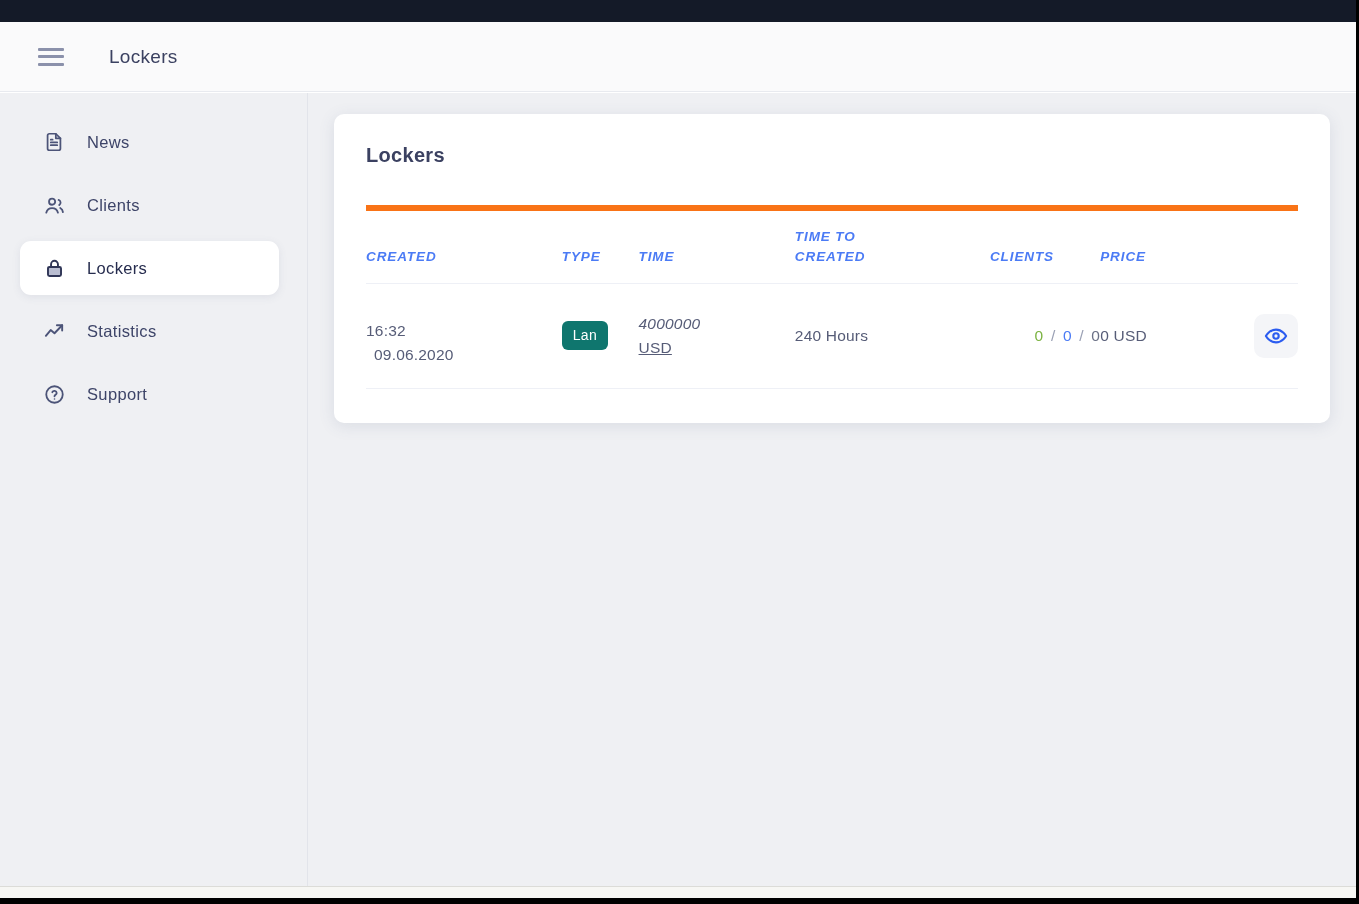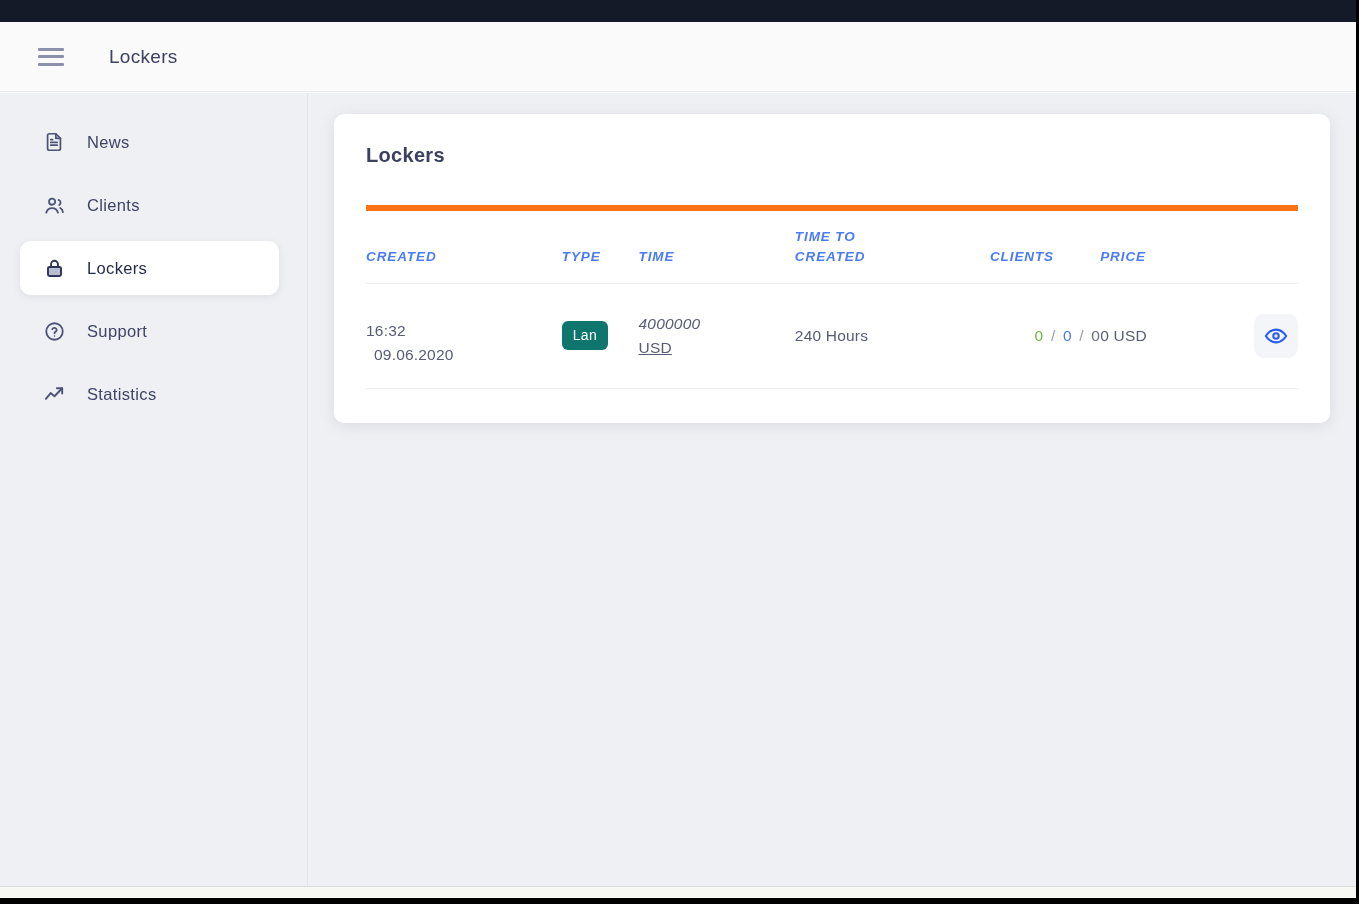--- a/index.html
+++ b/index.html
@@ -284,37 +284,37 @@
           <svg width="23" height="23" viewBox="0 0 24 24" fill="none" stroke="currentColor" stroke-width="2" stroke-linecap="round" stroke-linejoin="round">
             <rect x="5.2" y="10.4" width="13.6" height="9.4" rx="1.6" fill="#b9bdd1"></rect>
             <path d="M8.4 10.4V7.6a3.6 3.6 0 0 1 7.2 0v2.8"></path>
           </svg>
         </span>
         <span class="nav-label">Lockers</span>
       </div>
 
       <div class="nav-item">
         <span class="nav-icon">
+          <svg width="23" height="23" viewBox="0 0 24 24" fill="none" stroke="currentColor" stroke-width="2" stroke-linecap="round" stroke-linejoin="round">
+            <polyline points="3,16.5 8,10.5 12,13.8 20,5.5"></polyline>
+            <polyline points="14.5,5.5 20,5.5 20,11"></polyline>
+          </svg>
+        </span>
+        <span class="nav-label">Statistics</span>
+      </div>
+
+      <div class="nav-item">
+        <span class="nav-icon">
           <svg width="23" height="23" viewBox="0 0 24 24" fill="none" stroke="currentColor" stroke-width="1.9" stroke-linecap="round" stroke-linejoin="round">
             <circle cx="12" cy="12" r="8.6"></circle>
             <path d="M9.7 9.6a2.4 2.4 0 0 1 4.6.8c0 1.6-2.3 2-2.3 3.4"></path>
             <circle cx="12" cy="16.7" r="0.85" fill="currentColor" stroke="none"></circle>
           </svg>
         </span>
         <span class="nav-label">Support</span>
-      </div>
-
-      <div class="nav-item">
-        <span class="nav-icon">
-          <svg width="23" height="23" viewBox="0 0 24 24" fill="none" stroke="currentColor" stroke-width="2" stroke-linecap="round" stroke-linejoin="round">
-            <polyline points="3,16.5 8,10.5 12,13.8 20,5.5"></polyline>
-            <polyline points="14.5,5.5 20,5.5 20,11"></polyline>
-          </svg>
-        </span>
-        <span class="nav-label">Statistics</span>
       </div>
 
     </nav>
 
     <main class="content">
       <section class="card">
         <h2 class="card-title">Lockers</h2>
 
         <table class="lockers">
           <thead>

